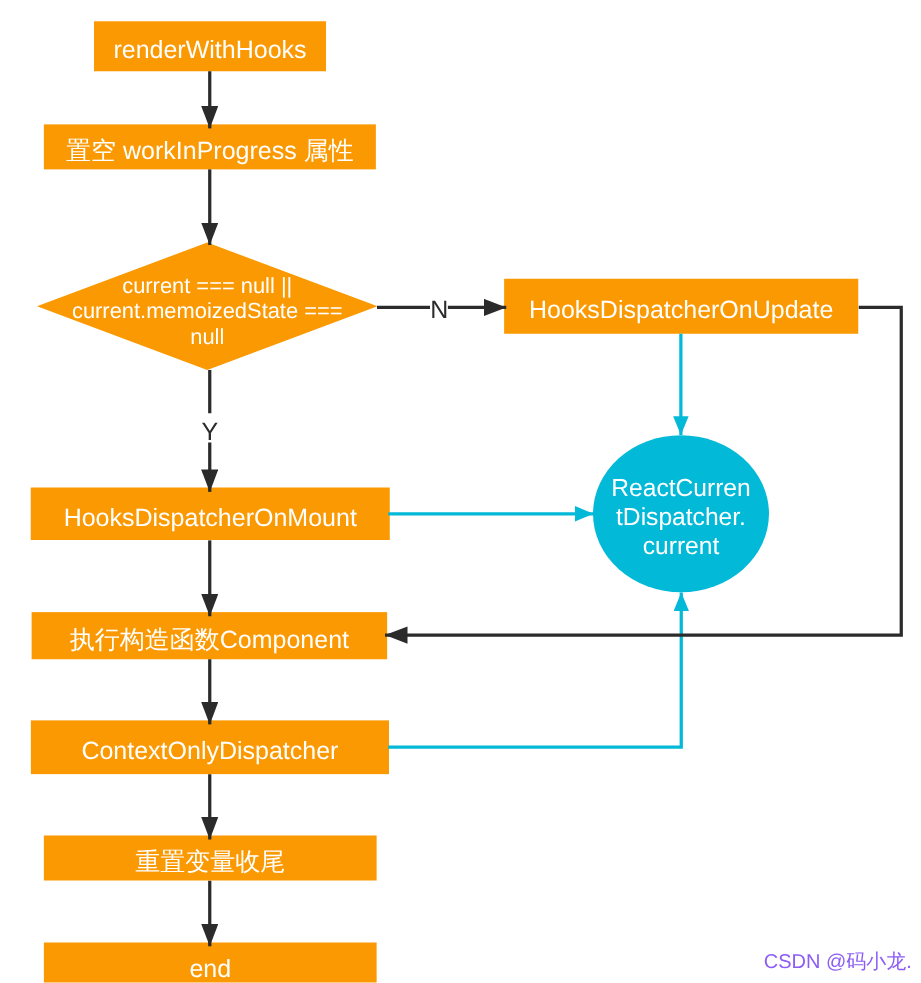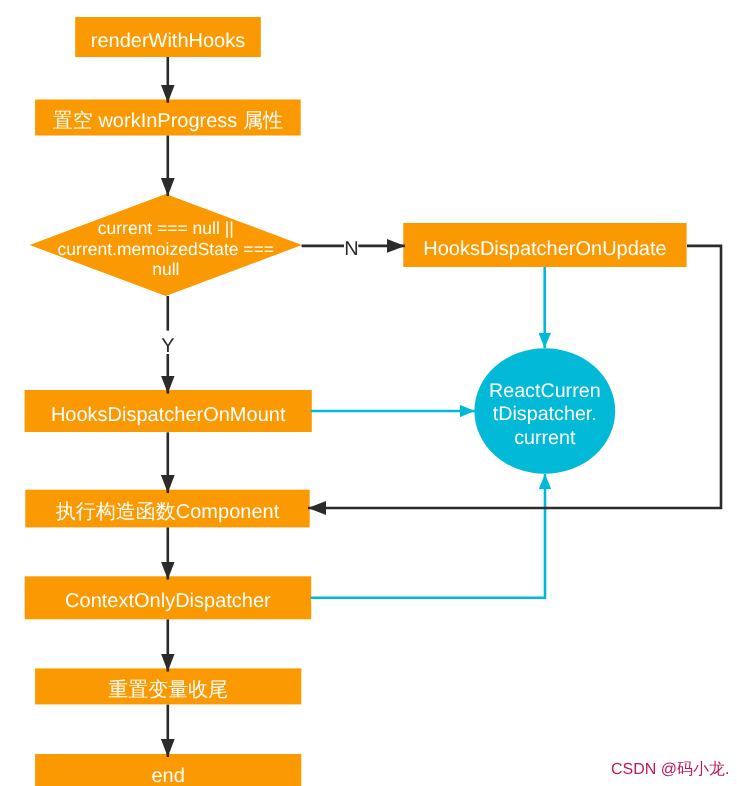--- a/index.html
+++ b/index.html
@@ -101,14 +101,14 @@
       <polyline class="edge-line" points="167.8,619.4 167.8,671.5" stroke="#2b2b2b" marker-end="url(#ah-dark)"></polyline>
       <polyline class="edge-line" points="167.8,704.6 167.8,757" stroke="#2b2b2b" marker-end="url(#ah-dark)"></polyline>
     </g>
 
     <g id="labels">
       <text class="edge-label" x="351.4" y="254.8" font-size="20">N</text>
       <text class="edge-label" x="167.8" y="351.9" font-size="20">Y</text>
     </g>
   </svg>
 
-  <div class="wm" style="color: #be185d;">CSDN @码小龙.</div>
+  <div class="wm" style="color: #8b5cf6;">CSDN @码小龙.</div>
 </div>
 
 </body></html>

